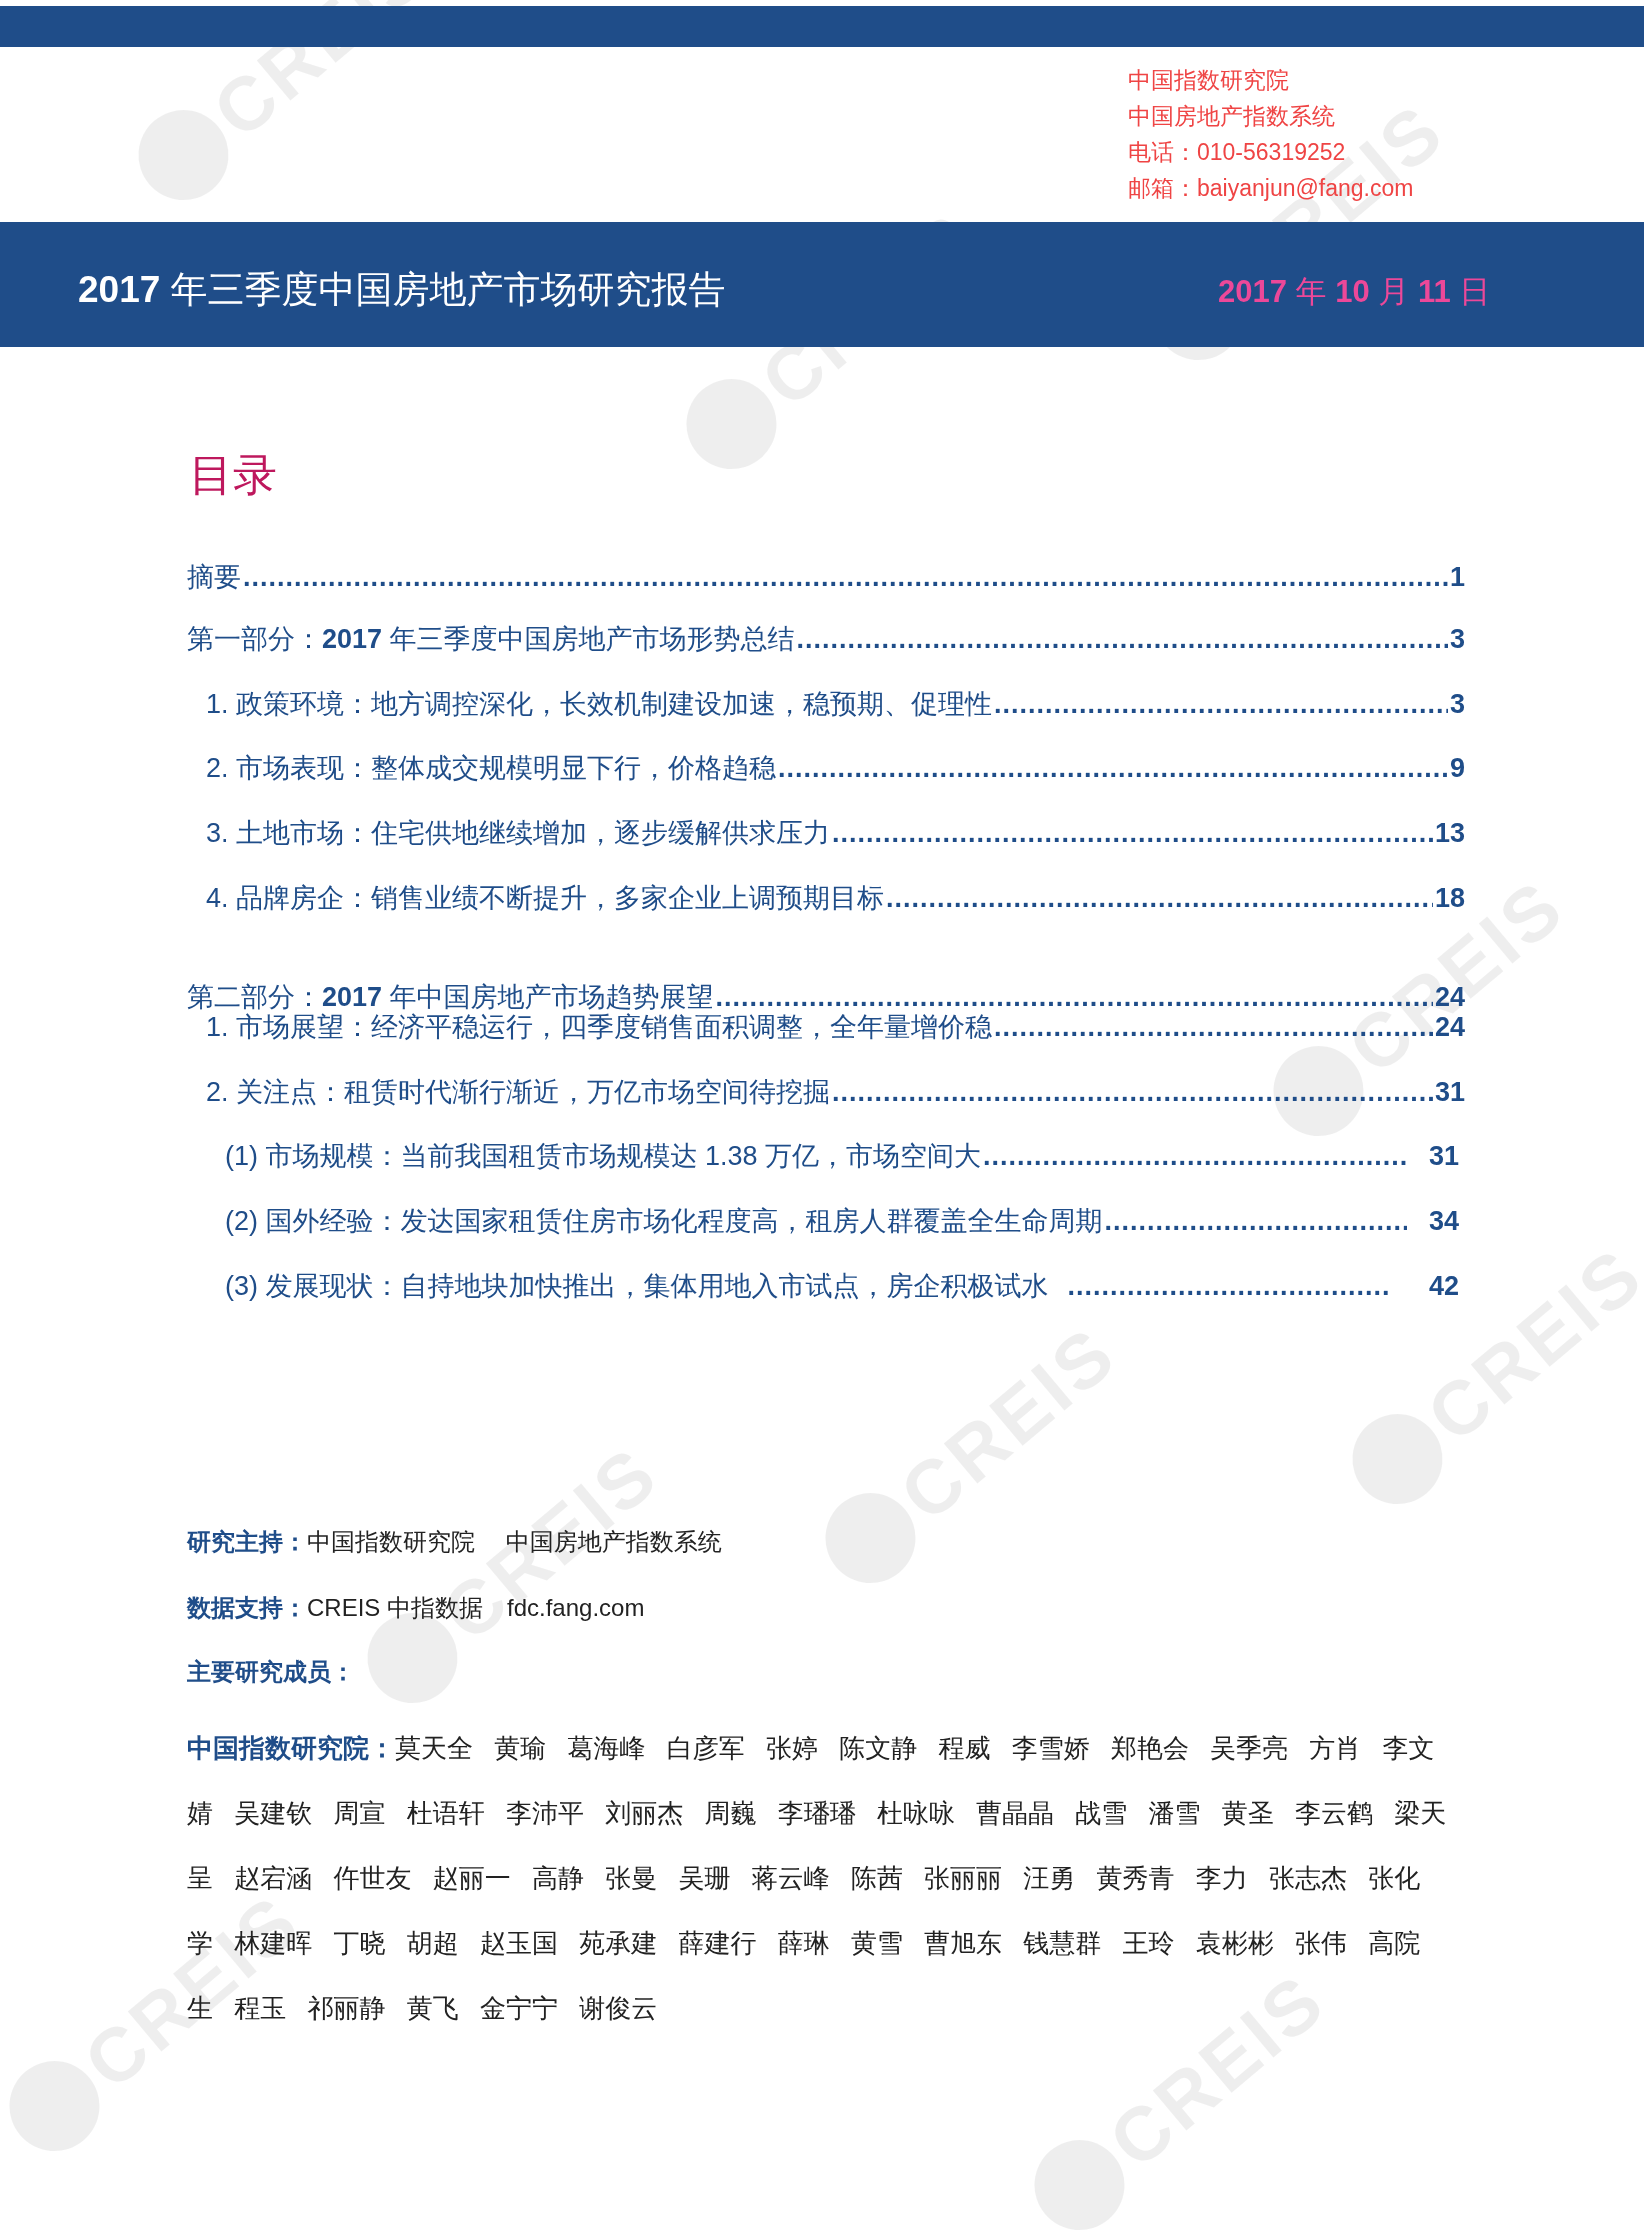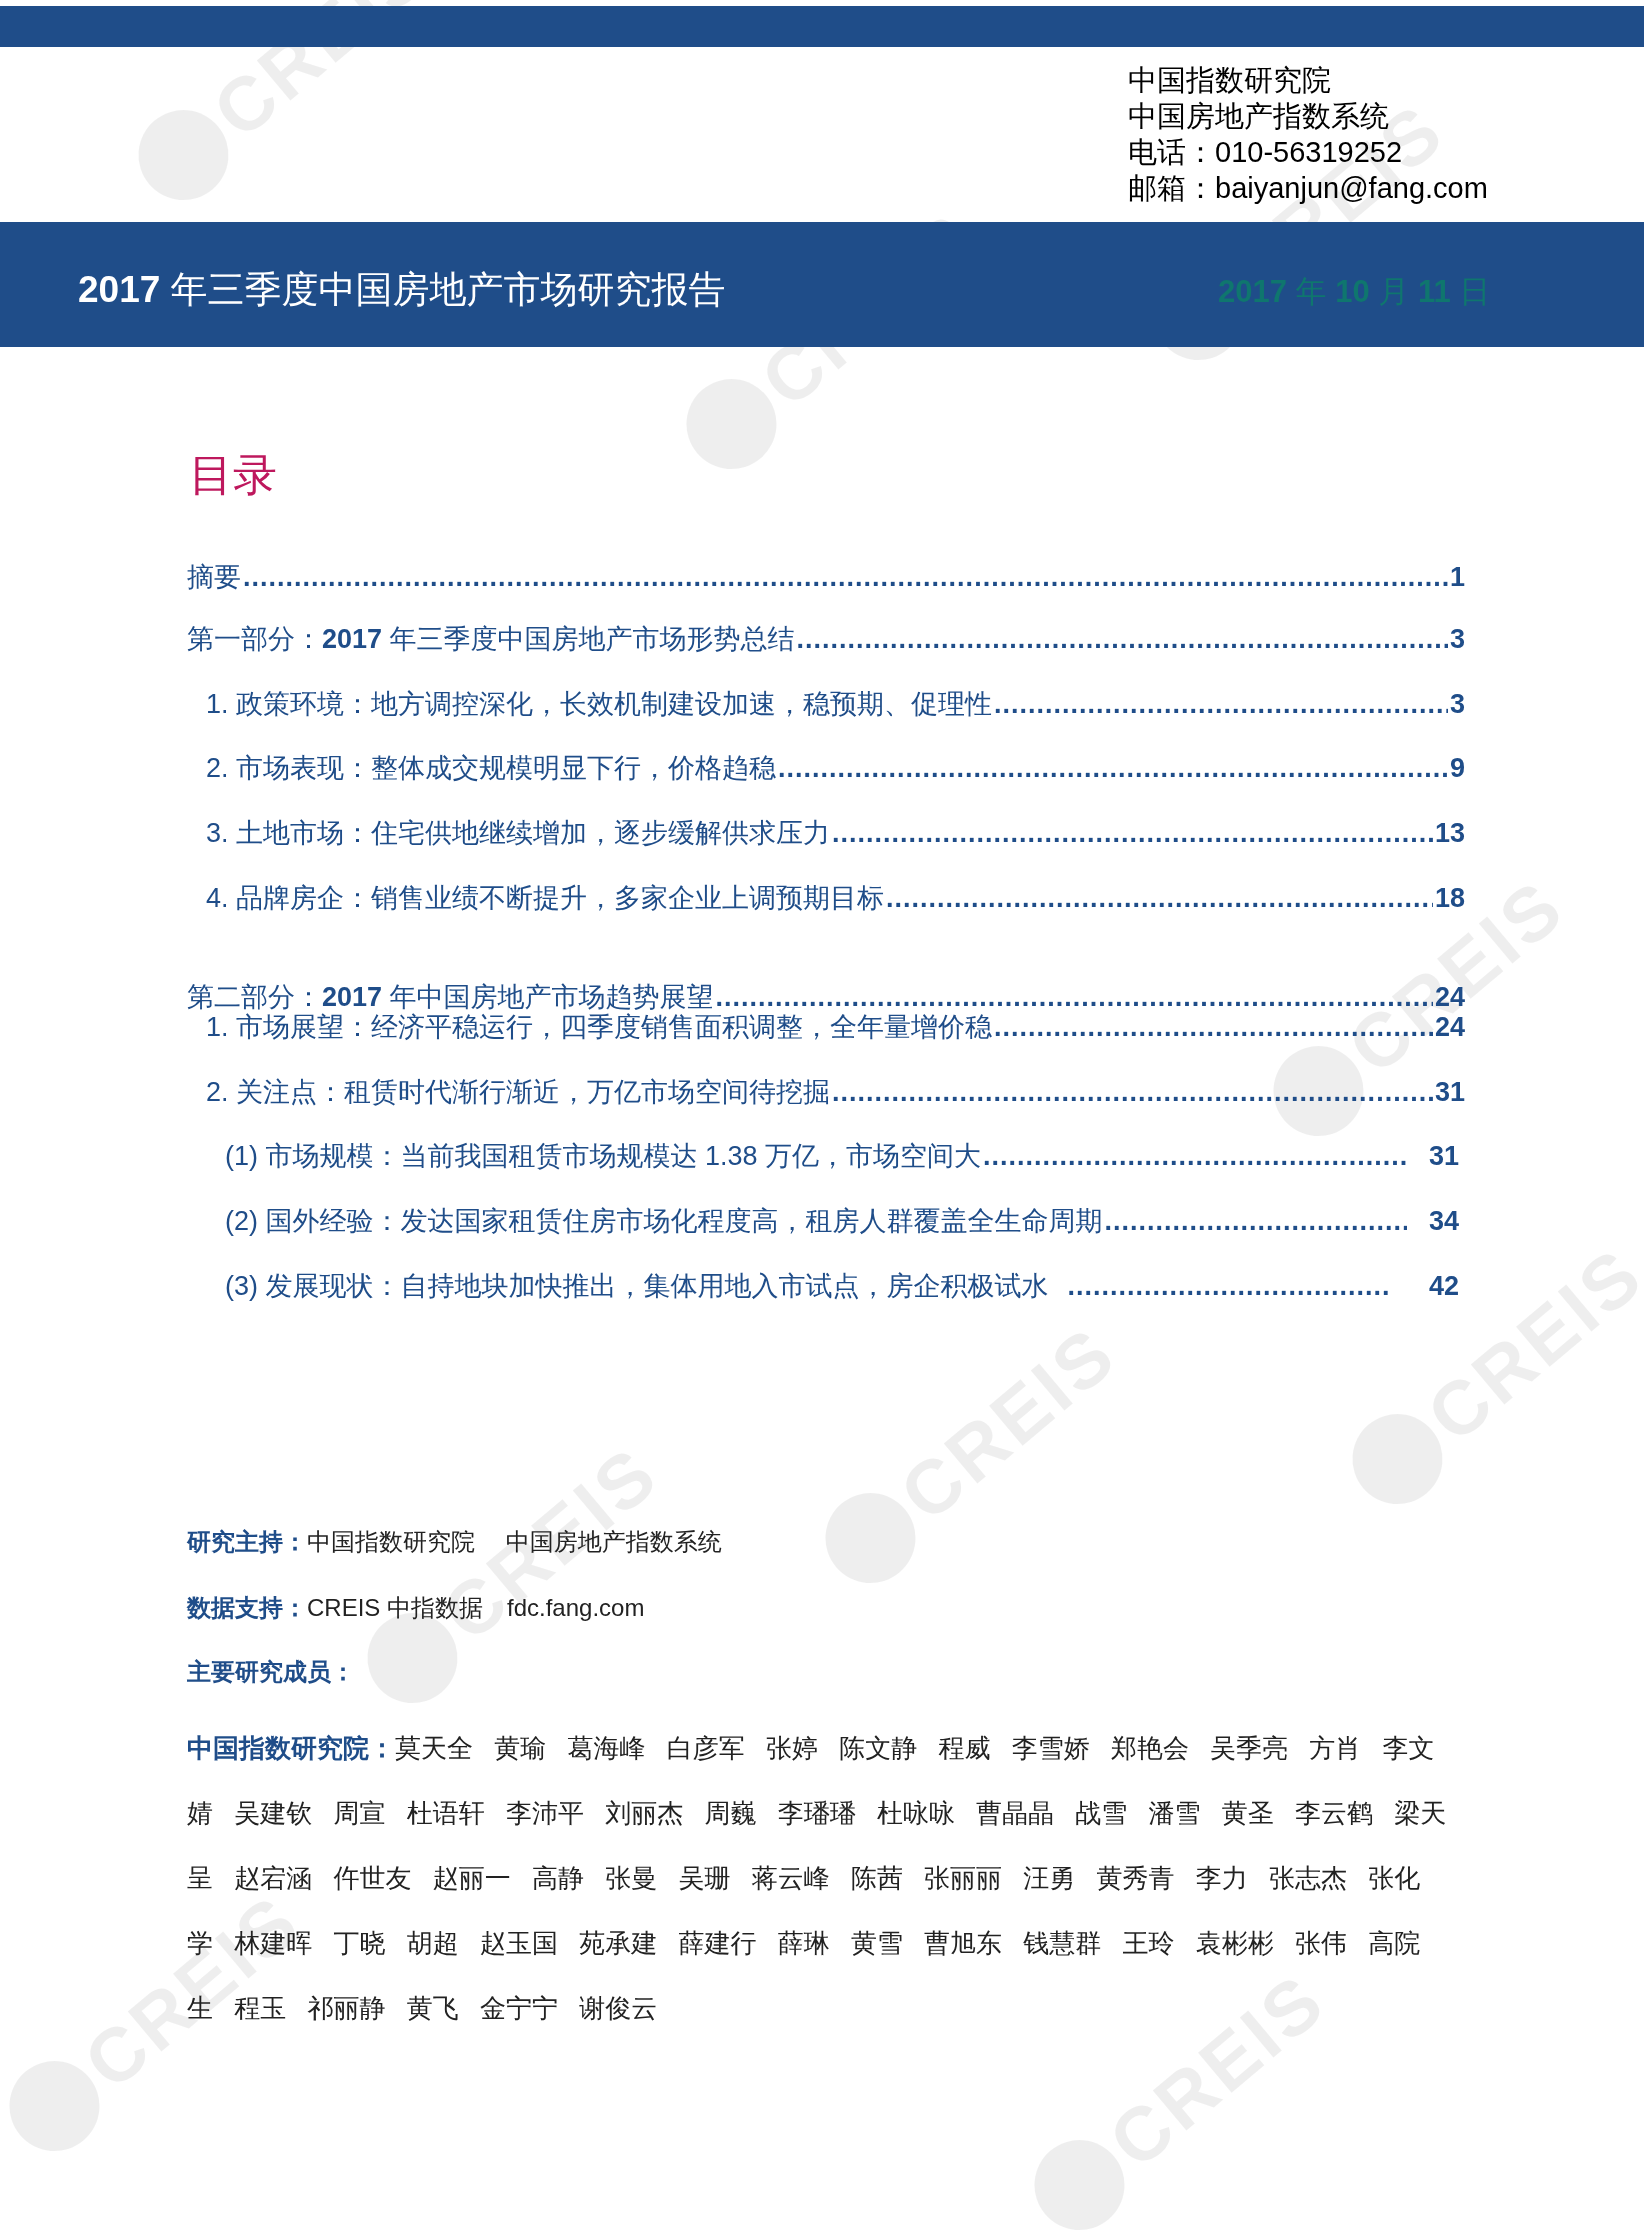--- a/index.html
+++ b/index.html
@@ -1,26 +1,26 @@
 <!DOCTYPE html>
 <html><head>
 <meta charset="utf-8">
 <style>
   html, body { margin: 0; padding: 0; }
   body {
     width: 1645px; height: 2233px; background: #ffffff; position: relative; overflow: hidden;
     font-family: "Liberation Sans", "DejaVu Sans", sans-serif;
   }
   .top-bar { position: absolute; left: 0; top: 6px; width: 1645px; height: 41px; background: #1f4d89; }
-  .contact { position: absolute; left: 1128px; top: 62px; font-size: 29px; line-height: 36px; color: #000000; }
+  .contact { position: absolute; left: 1128px; top: 62px; font-size: 23px; line-height: 36px; color: #ef4444; }
   .contact div { white-space: nowrap; }
   .title-band { position: absolute; left: 0; top: 222px; width: 1645px; height: 125px; background: #1f4d89; }
   .report-title { position: absolute; left: 78px; top: 265px; font-size: 37px; color: #fff; font-weight: normal; white-space: nowrap; }
   .report-title b { font-weight: bold; }
-  .report-date { position: absolute; left: 1218px; top: 271px; font-size: 31px; color: #0f766e; white-space: nowrap; }
+  .report-date { position: absolute; left: 1218px; top: 271px; font-size: 31px; color: #ec4899; white-space: nowrap; }
   .report-date b { font-weight: bold; }
 
   .toc-heading { position: absolute; left: 189px; top: 446px; font-size: 44px; color: #be185d; }
 
   .toc { position: absolute; left: 0; top: 0; width: 1645px; }
   .toc-row { position: absolute; display: flex; align-items: baseline; font-size: 27px; color: #1f4d89; white-space: nowrap; }
   .toc-row .label { flex: 0 0 auto; }
   .toc-row .label b { font-weight: bold; }
   .toc-row .leader { flex: 1 1 auto; overflow: hidden; margin: 0 2px; color: #1f4d89; font-weight: bold; letter-spacing: 1px; }
   .toc-row .leader::after { content: "................................................................................................................................................................................................................"; }

